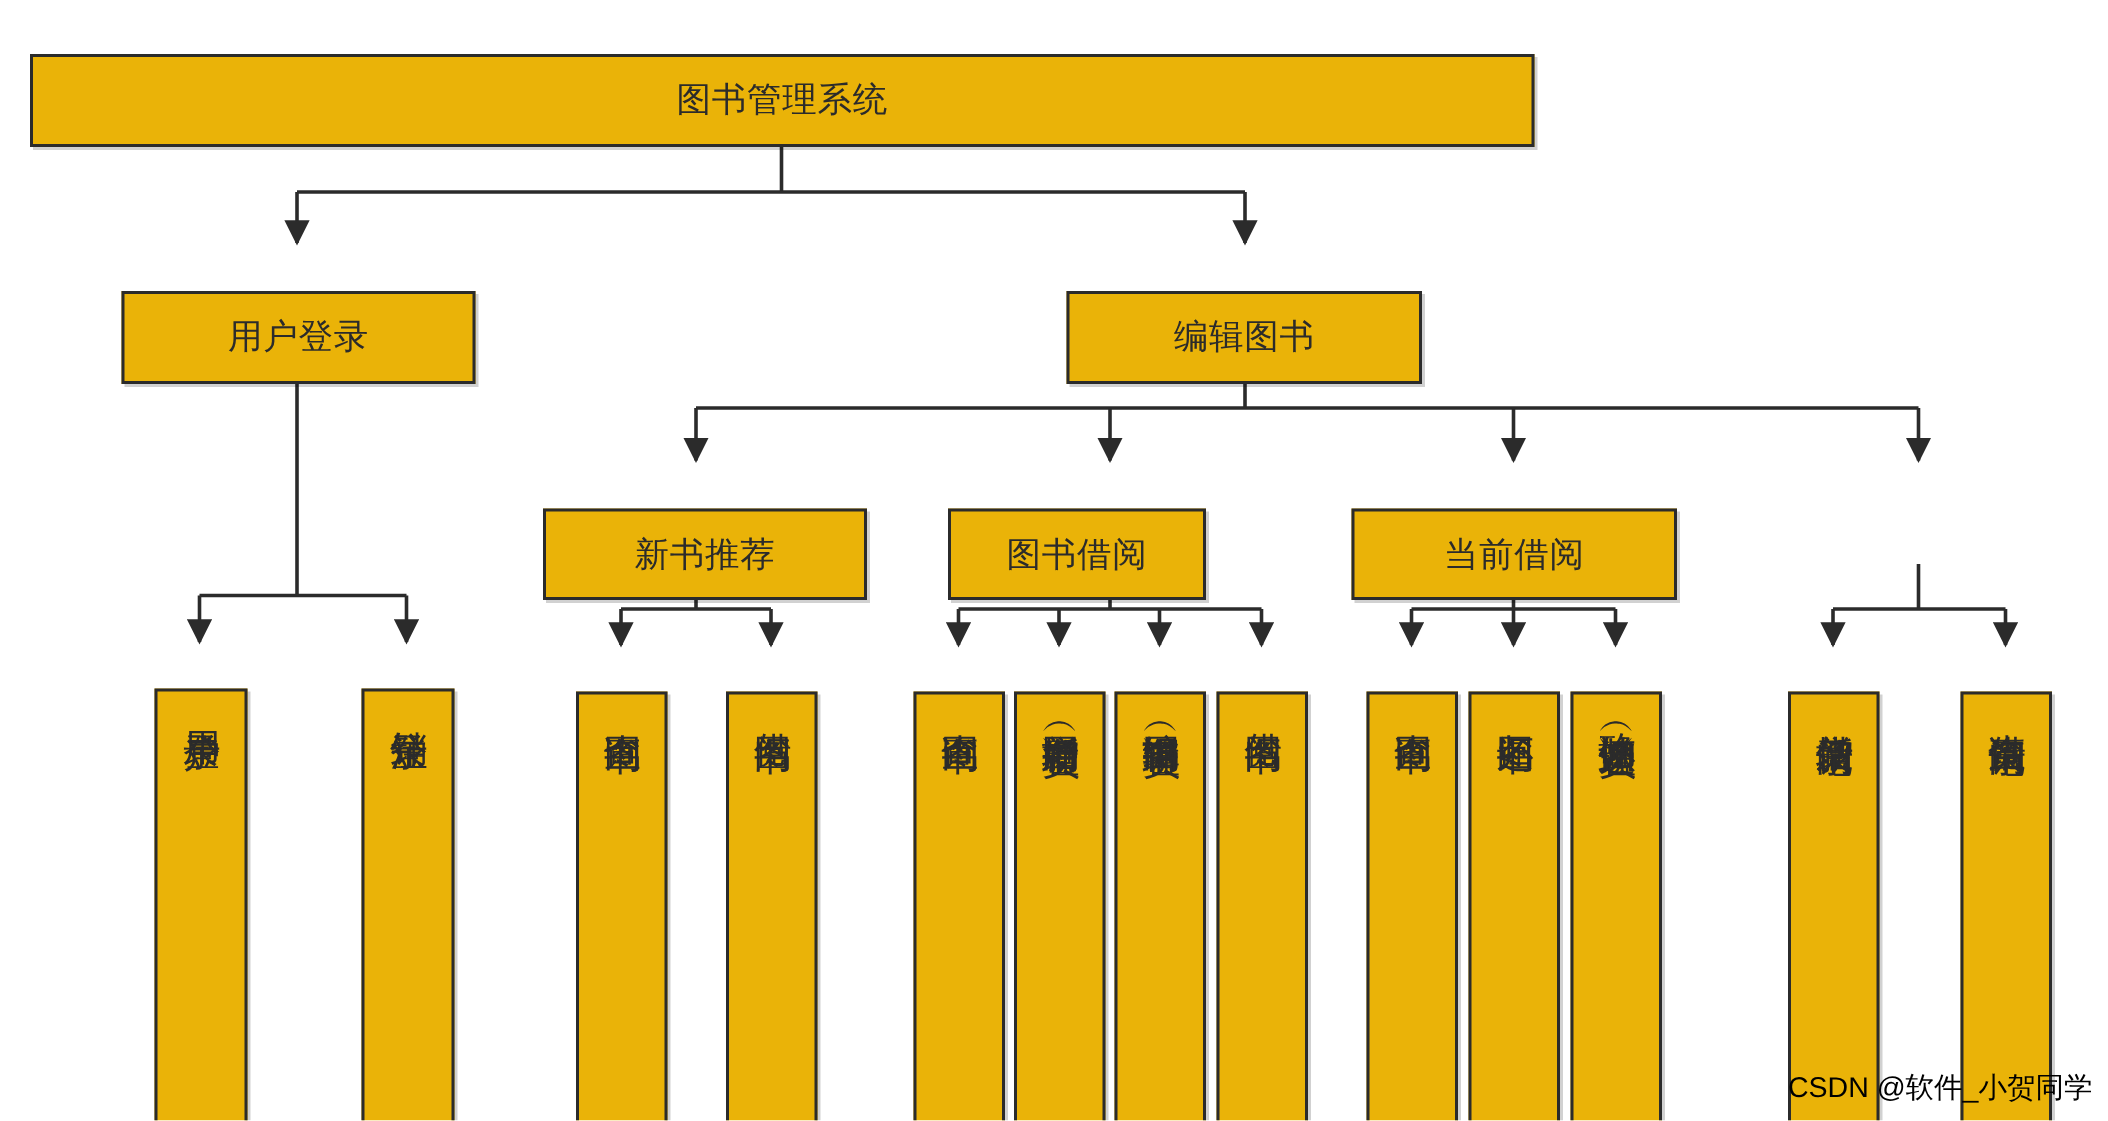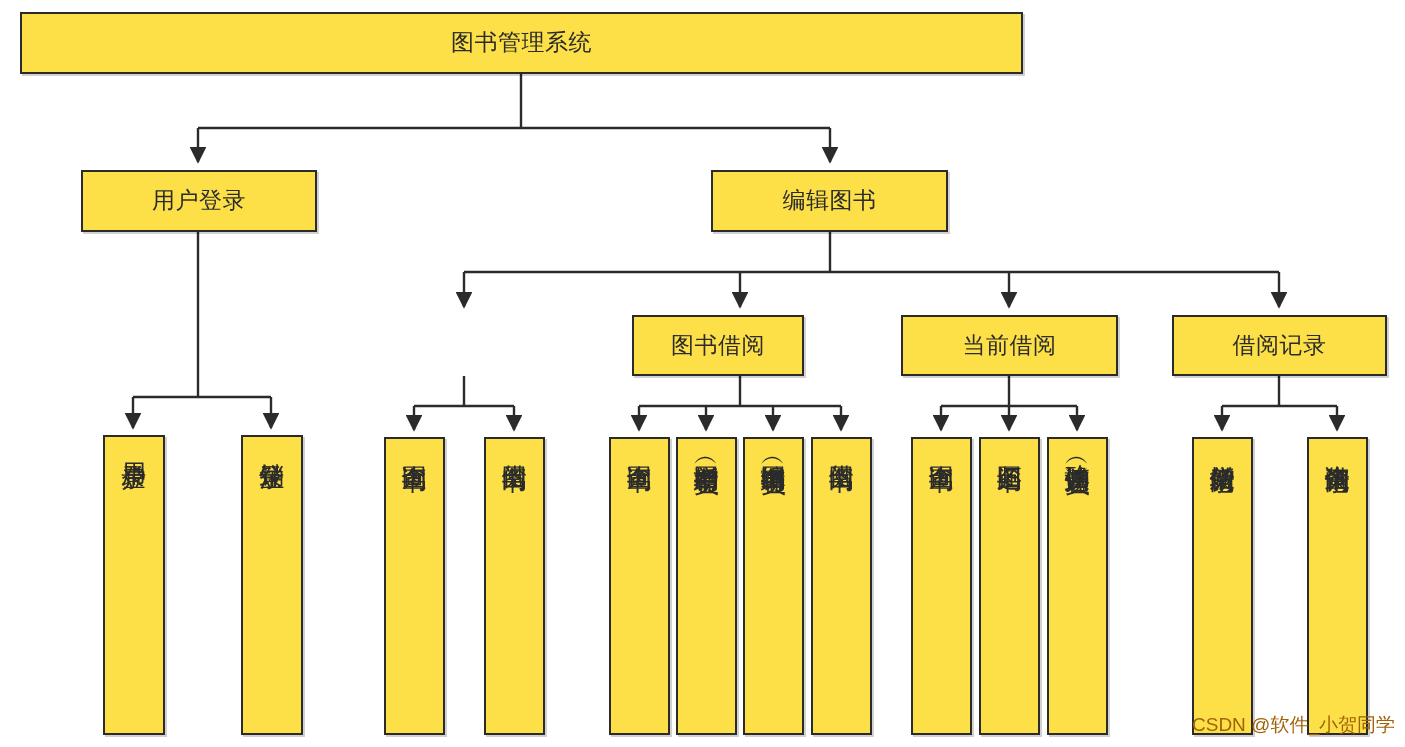--- a/index.html
+++ b/index.html
@@ -22,26 +22,27 @@
     left: 0;
     top: 0;
     width: 1405px;
     height: 747px;
     pointer-events: none;
   }
   .node {
     position: absolute;
     box-sizing: border-box;
     border: 2px solid #2b2b2b;
-    background: #fde047;
+    background: #eab308;
     box-shadow: 2px 2px 0 rgba(0,0,0,0.18);
     display: flex;
     align-items: center;
     justify-content: center;
     color: #2b2b2b;
+    margin-top: 24px;
   }
   .node .label {
     display: block;
     text-align: center;
     line-height: 1.18;
     white-space: nowrap;
   }
   .node.horizontal .label {
     font-size: 23px;
     letter-spacing: 0.5px;
@@ -60,21 +61,21 @@
     font-size: 25px;
     line-height: 1.05;
     letter-spacing: 1px;
     white-space: pre;
   }
   .watermark {
     position: absolute;
     left: 1192px;
     top: 712px;
     font-size: 19px;
-    color: #a16207;
+    color: #000000;
     white-space: nowrap;
     user-select: none;
   }
 </style>
 </head>
 <body>
 
 <div id="diagram-root">
 
   <svg id="wires" viewBox="0 0 1405 747" xmlns="http://www.w3.org/2000/svg">
@@ -133,32 +134,32 @@
   </div>
 
   <div class="node horizontal" style="left:81px; top:170px; width:236px; height:62px;">
     <span class="label">用户登录</span>
   </div>
 
   <div class="node horizontal" style="left:711px; top:170px; width:237px; height:62px;">
     <span class="label">编辑图书</span>
   </div>
 
+  <div class="node horizontal" style="left:362px; top:315px; width:216px; height:61px;">
+    <span class="label">新书推荐</span>
+  </div>
 
   <div class="node horizontal" style="left:632px; top:315px; width:172px; height:61px;">
     <span class="label">图书借阅</span>
   </div>
 
   <div class="node horizontal" style="left:901px; top:315px; width:217px; height:61px;">
     <span class="label">当前借阅</span>
   </div>
 
-  <div class="node horizontal" style="left:1172px; top:315px; width:215px; height:61px;">
-    <span class="label">借阅记录</span>
-  </div>
 
   <div class="node leaf" style="left:103px; top:435px; width:62px; height:300px;">
     <span class="label">用户登录</span>
   </div>
   <div class="node leaf" style="left:241px; top:435px; width:62px; height:300px;">
     <span class="label">注销登录</span>
   </div>
 
   <div class="node leaf" style="left:384px; top:437px; width:61px; height:298px;">
     <span class="label">查询图书</span>

